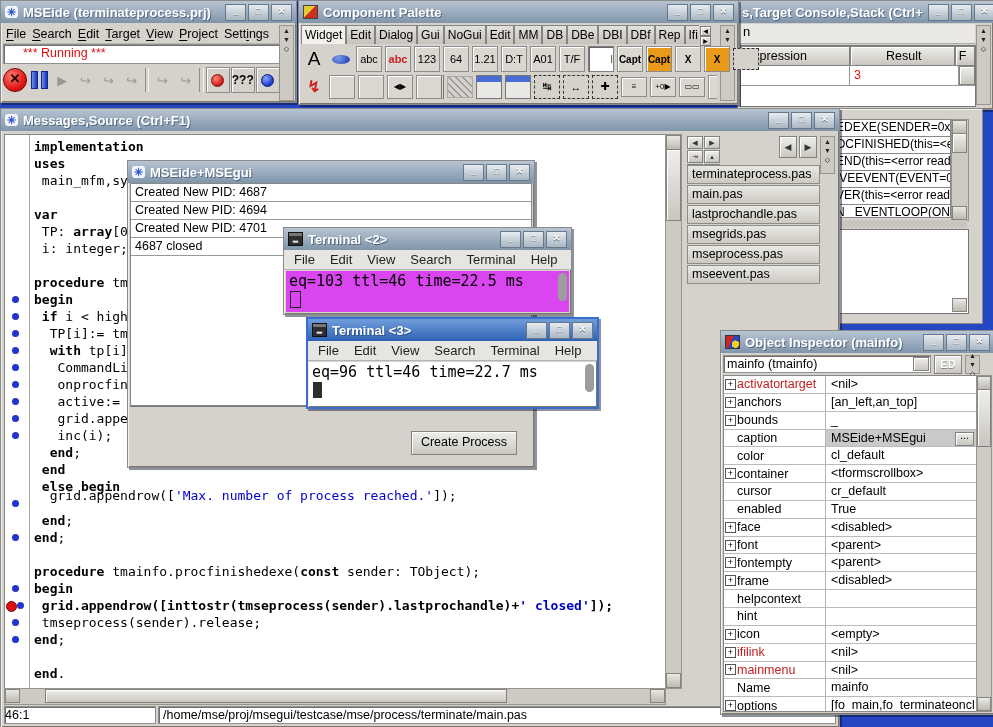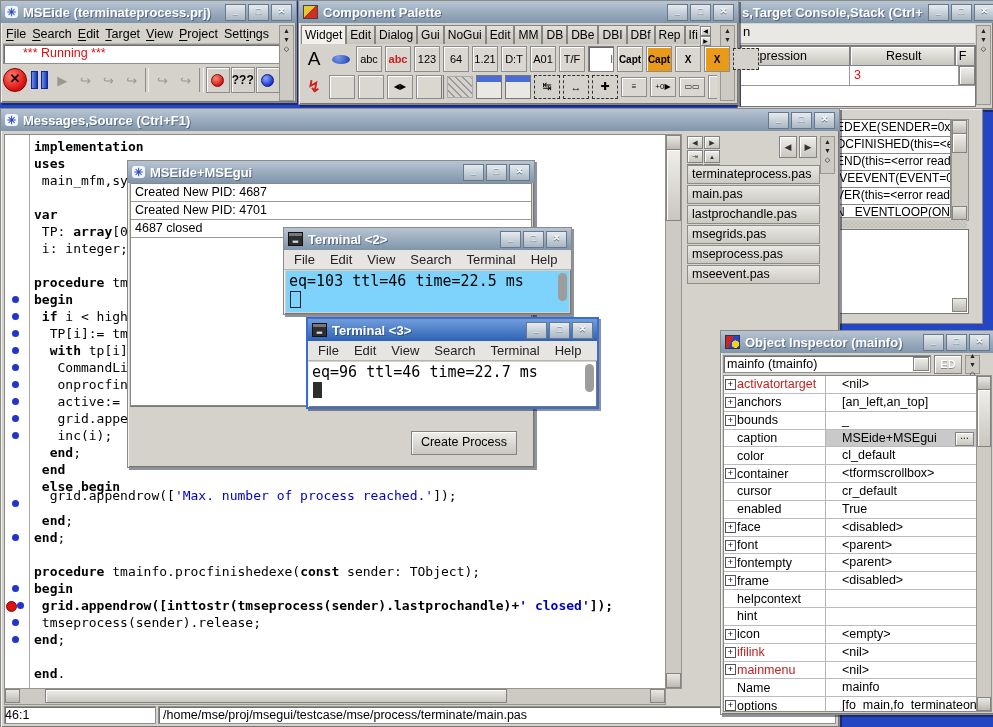--- a/index.html
+++ b/index.html
@@ -74,21 +74,21 @@
   
   .termmenu{display:flex;gap:15px;padding:2px 10px;background:#e6e5e2;border-bottom:1px solid #b5b5b0;font-size:13px;color:#222}
   .termtext{font-family:"DejaVu Sans Mono",monospace;font-size:15px;line-height:18px;padding:1px 3px;white-space:pre}
   .termthumb{position:absolute;right:2px;width:9px;border-radius:5px;background:#9d9d9d}
   
   .prow{display:flex;align-items:center;height:16.85px;border-bottom:1px solid #bbb;font-size:12.5px}
   .pexp{width:13px;flex:none;display:flex;align-items:center;justify-content:center}
   .pexp b{width:9px;height:9px;border:1px solid #555;background:#fff;font-size:9px;line-height:8px;text-align:center;font-weight:normal}
   .pname{width:88px;flex:none;white-space:nowrap;overflow:hidden}
   .pname.red{color:#c32020}
-  .pval{flex:1;border-left:1px solid #b4b4b4;padding-left:16px;white-space:nowrap;overflow:hidden;height:100%;line-height:16.5px;position:relative}
+  .pval{flex:1;border-left:1px solid #b4b4b4;padding-left:5px;white-space:nowrap;overflow:hidden;height:100%;line-height:16.5px;position:relative}
   .pval.sel{background:#c9c9c9}
   .dots3{position:absolute;right:2px;top:2px;width:17px;height:12px;line-height:6px;text-align:center;font-size:10px}
 </style>
 </head>
 <body>
 
 <div id="desktop">
 
   <div class="window" id="win-target-top" style="left:737px;top:0;width:255px;height:108px">
       <div class="titlebar">
@@ -386,20 +386,21 @@
         <span class="wtitle">MSEide+MSEgui</span>
         <div class="winbtns">
           <span class="wbtn">_</span>
           <span class="wbtn">□</span>
           <span class="wbtn">✕</span>
         </div>
       </div>
     <div style="position:absolute;left:2px;top:22px;right:2px;bottom:61px;background:#fff;border:1px solid #888">
       <div id="msegui-rows">
           <div class="gridrow">Created New PID: 4687</div>
+          <div class="gridrow">Created New PID: 4694</div>
           <div class="gridrow">Created New PID: 4701</div>
           <div class="gridrow">4687 closed</div>
         </div>
     </div>
     <div style="position:absolute;left:2px;bottom:2px;right:2px;height:58px;background:#d5d2cb;border-top:1px solid #777">
       <div class="raised" style="position:absolute;left:281px;top:24px;width:104px;height:22px;text-align:center;line-height:21px;font-size:12.5px">Create Process</div>
     </div>
   </div>
 
   <div class="window" id="win-term2" style="left:283px;top:227px;width:287px;height:86px">
@@ -413,21 +414,21 @@
         </div>
       </div>
     <div id="term2-menu" class="termmenu">
         <span>File</span>
         <span>Edit</span>
         <span>View</span>
         <span>Search</span>
         <span>Terminal</span>
         <span>Help</span>
       </div>
-    <div style="position:absolute;left:2px;top:43px;right:2px;bottom:2px;background:#7dd3fc">
+    <div style="position:absolute;left:2px;top:43px;right:2px;bottom:2px;background:#d946ef">
       <div class="termtext">eq=103 ttl=46 time=22.5 ms</div>
       <div style="position:absolute;left:4px;top:20px;width:9px;height:15px;border:1px solid #222"></div>
       <div class="termthumb" style="top:2px;height:28px"></div>
     </div>
   </div>
 
   <div class="window" id="win-term3" style="left:306px;top:317px;width:289px;height:88px;border:2px solid #3a6dd0">
       <div class="titlebar active">
         <span class="wicon terminal">▂</span>
         <span class="wtitle">Terminal &lt;3&gt;</span>

